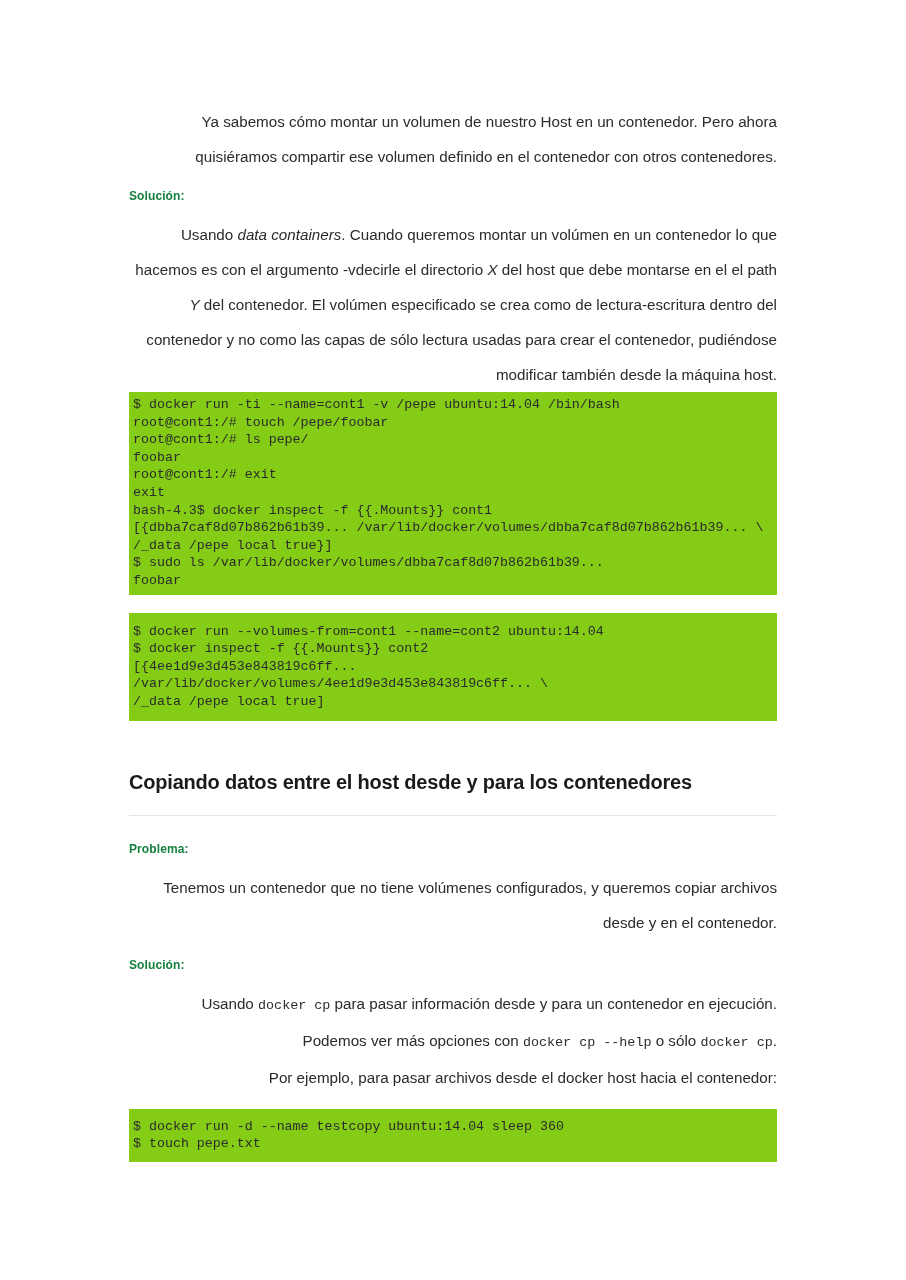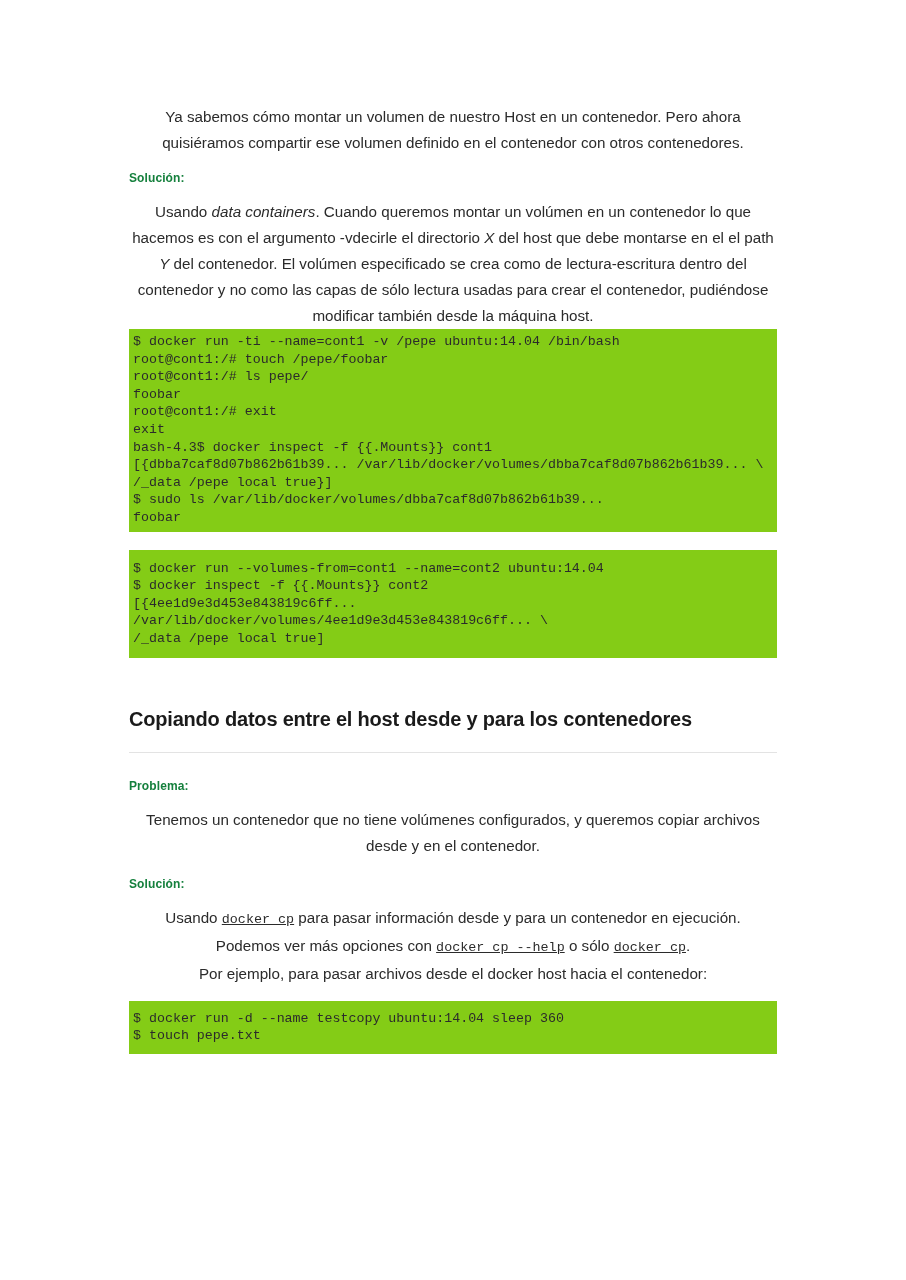--- a/index.html
+++ b/index.html
@@ -16,24 +16,24 @@
   }
   .page {
     width: 906px;
     min-height: 1280px;
     box-sizing: border-box;
     padding: 104px 129px 40px 129px;
     position: relative;
   }
   .para {
     font-size: 15.2px;
-    line-height: 26px;
+    line-height: 35px;
     color: #2b2b2b;
     margin: 0 0 15px 0;
-    text-align: center;
+    text-align: right;
   }
   .para.nomargin {
     margin-bottom: 0;
   }
   .lead-label {
     font-size: 12px;
     font-weight: bold;
     color: #15803d;
     margin: 0 0 14px 0;
     letter-spacing: 0.1px;
@@ -41,21 +41,20 @@
   .lead-label.tops {
     margin-top: 18px;
   }
   em.it {
     font-style: italic;
   }
   code.inl {
     font-family: "Liberation Mono", monospace;
     font-size: 13.4px;
     color: #2b2b2b;
-    text-decoration: underline;
   }
   pre.code {
     font-family: "Liberation Mono", monospace;
     font-size: 13.3px;
     line-height: 17.6px;
     background: #84cc16;
     color: #2b2b2b;
     margin: 0 0 0 0;
     padding: 4px 6px 5px 4px;
     white-space: pre-wrap;

